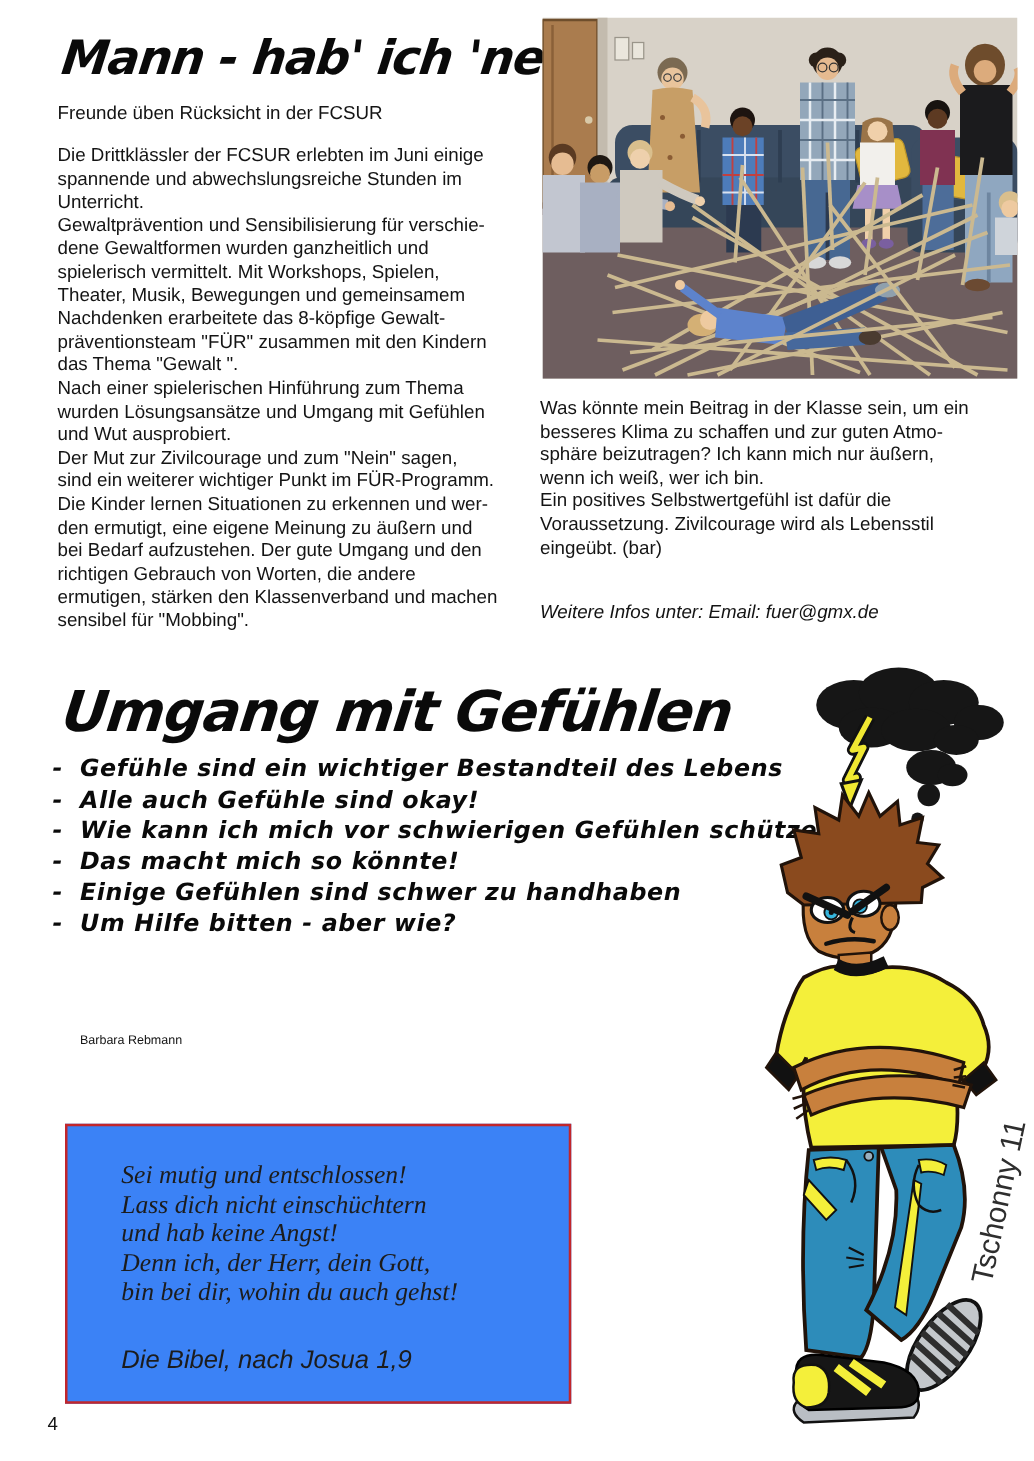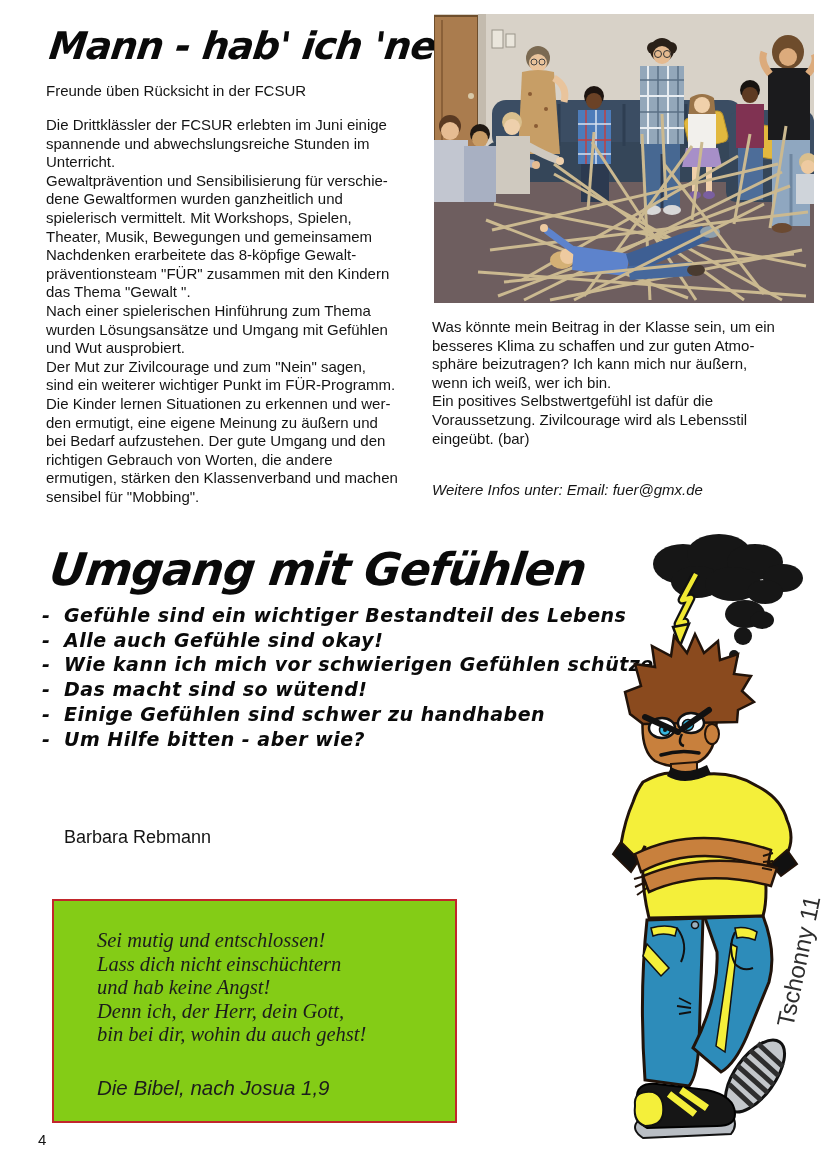--- a/index.html
+++ b/index.html
@@ -23,21 +23,21 @@
   .contact   { position:absolute; left:432px; top:481px; font-size:15px;font-style:italic; }
   .h2 { position:absolute; left:47px; top:543px; font-size:45px; }
   .feelings-list {
     position:absolute; left:42px; top:603px; width:640px;
     font-family:"DejaVu Sans", sans-serif; font-weight:bold; font-style:italic;
     font-size:19px; line-height:24.7px; letter-spacing:0.5px; color:#0a0a0a;
   }
   .feelings-list .li { display:flex; }
   .feelings-list .dash { width:22px; }
   .note   { position:absolute; left:64px; top:771px; }
-  .author { position:absolute; left:64px; top:827px; font-size:18px; }
+  .author { position:absolute; left:64px; top:827px; font-size:10px; }
   .quote-box {
     position:absolute; left:52px; top:899px; width:405px; height:224px;
     background:#fbabab; border:2px solid #c2262b;
   }
   .quote-lines {
     position:absolute; left:43px; top:28px;
     font-family:"Liberation Serif", serif; font-style:italic;
     font-size:20.5px; line-height:23.6px; white-space:pre-line; color:#1c1c1c;
   }
   .quote-source {
@@ -248,34 +248,34 @@
     <div class="li">
         <span class="dash">-</span>
         <span>Alle auch Gefühle sind okay!</span>
       </div>
     <div class="li">
         <span class="dash">-</span>
         <span>Wie kann ich mich vor schwierigen Gefühlen schützen?</span>
       </div>
     <div class="li">
         <span class="dash">-</span>
-        <span>Das macht sind so wütend!</span>
+        <span>Das macht mich so könnte!</span>
       </div>
     <div class="li">
         <span class="dash">-</span>
         <span>Einige Gefühlen sind schwer zu handhaben</span>
       </div>
     <div class="li">
         <span class="dash">-</span>
         <span>Um Hilfe bitten - aber wie?</span>
       </div>
   </div>
   <div class="author">Barbara Rebmann</div>
 
-  <div class="quote-box" style="background-color:#84cc16;border-color:#c2262b;">
+  <div class="quote-box" style="background-color:#3b82f6;border-color:#c2262b;">
     <div class="quote-lines">Sei mutig und entschlossen!
 Lass dich nicht einschüchtern
 und hab keine Angst!
 Denn ich, der Herr, dein Gott,
 bin bei dir, wohin du auch gehst!</div>
     <div class="quote-source">Die Bibel, nach Josua 1,9</div>
   </div>
 
   <svg class="cartoon" viewBox="0 0 242 642" aria-hidden="true">
 

